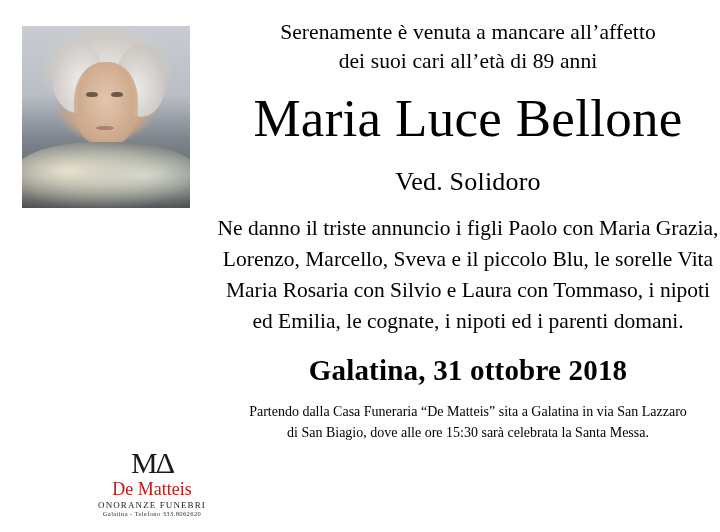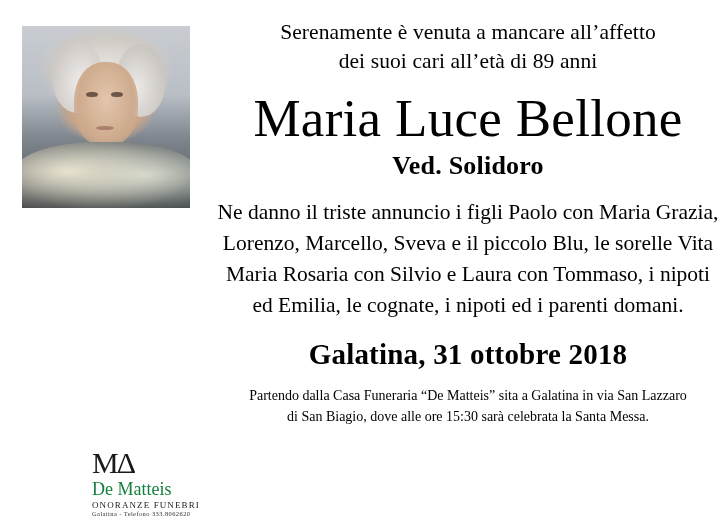--- a/index.html
+++ b/index.html
@@ -113,23 +113,23 @@
     letter-spacing: 0.1px;
   }
   .name {
     margin-top: 16px;
     font-size: 53px;
     line-height: 1.05;
     letter-spacing: 0.3px;
     white-space: nowrap;
   }
   .widow {
-    margin-top: 4px;
+    margin-top: 20px;
     font-size: 26px;
-    font-weight: bold;
+    font-weight: normal;
     letter-spacing: 0.2px;
   }
   .announce {
     margin-top: 16px;
     font-size: 21.5px;
     line-height: 1.45;
   }
   .place-date {
     margin-top: 16px;
     font-size: 29px;
@@ -141,31 +141,32 @@
     font-size: 14px;
     line-height: 1.5;
     padding: 0 2px;
   }
   
   .logo {
     position: absolute;
     left: 92px;
     bottom: 14px;
     width: 120px;
+    text-align: center;
     line-height: 1.05;
   }
   .logo-mark {
     font-family: "Liberation Serif", serif;
     font-size: 30px;
     letter-spacing: -2px;
     color: #1a1a1a;
   }
   .logo-name {
     font-size: 18px;
-    color: #15803d;
+    color: #b91c1c;
     margin-top: 1px;
   }
   .logo-sub {
     font-size: 9px;
     letter-spacing: 1.1px;
     color: #222222;
     margin-top: 2px;
   }
   .logo-contact {
     font-size: 6.5px;

